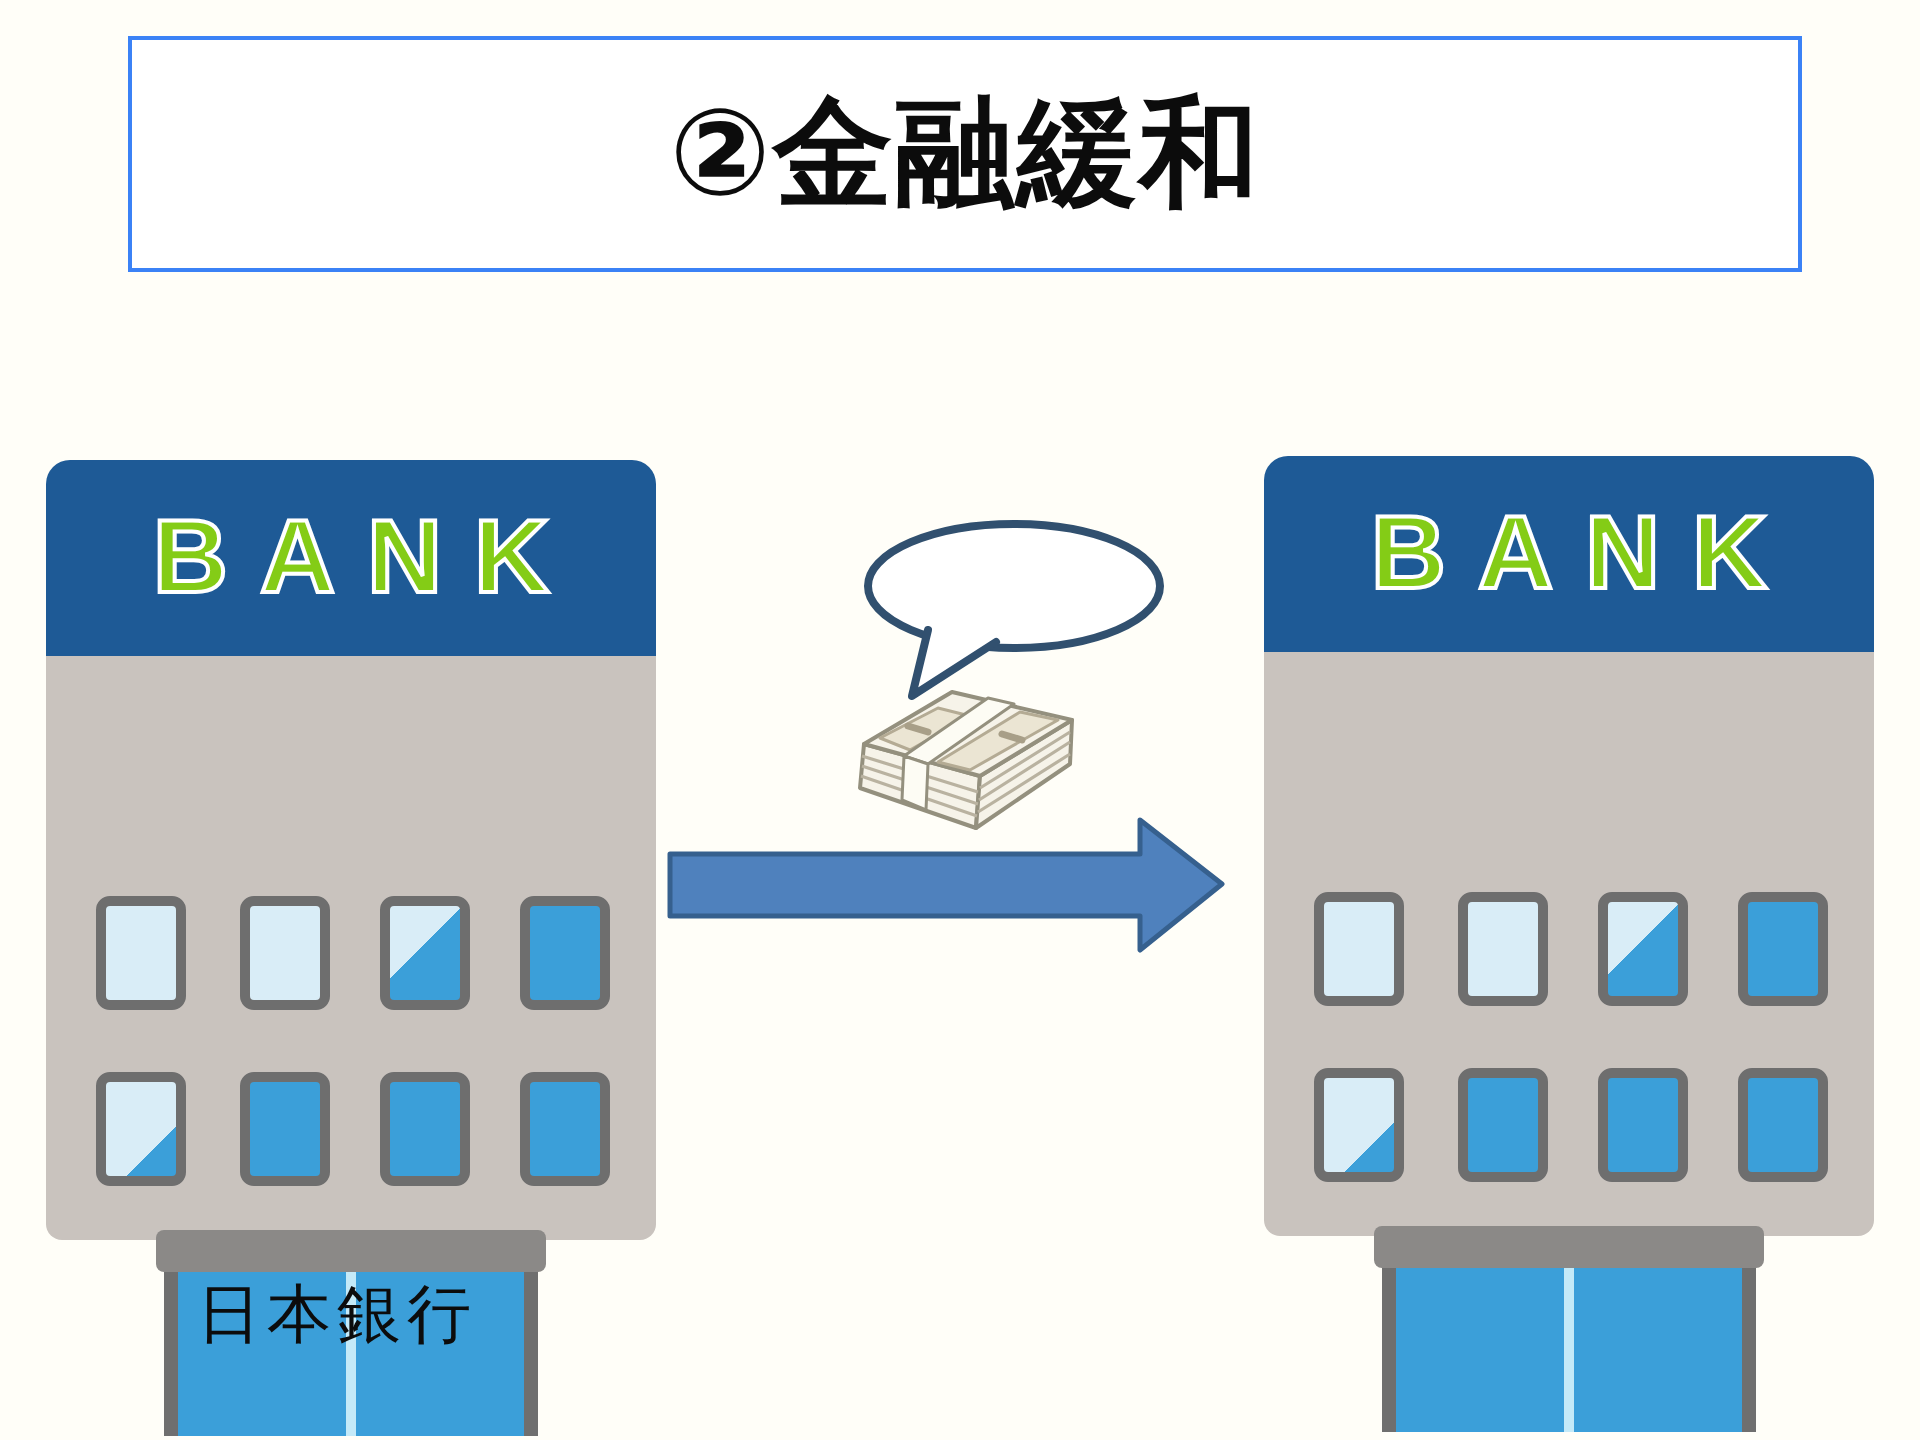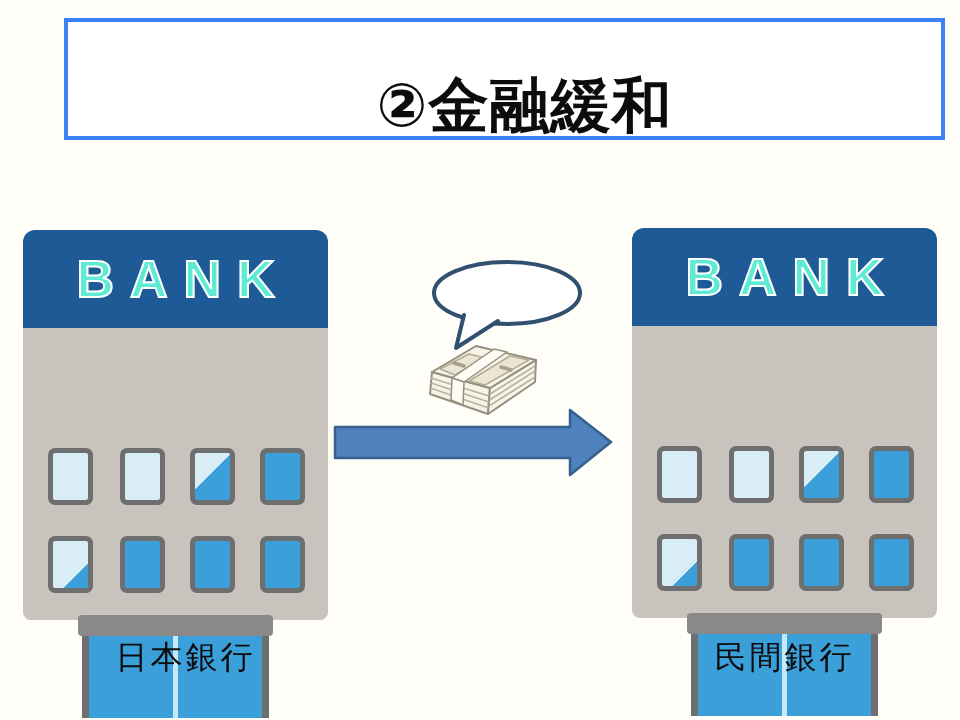--- a/index.html
+++ b/index.html
@@ -6,38 +6,38 @@
   body{
     width:960px;height:720px;position:relative;overflow:hidden;
     background:#fffef8;
     font-family:"Liberation Sans","DejaVu Sans",sans-serif;
   }
   .slide{position:absolute;inset:0;}
 
   
   .title-box{
     position:absolute;left:64px;top:18px;width:833px;height:114px;
-    border:4px solid #3b82f6;background:#ffffff;
-    display:flex;align-items:flex-end;justify-content:center;padding-left:40px;
+    border:2px solid #3b82f6;background:#ffffff;
+    display:flex;align-items:center;justify-content:center;
   }
   .title-text{
     font-size:60px;font-weight:bold;color:#0c0c0c;letter-spacing:1px;
     margin:0;line-height:1;
   }
 
   
   .building{position:absolute;width:305px;height:390px;}
   .building-left{left:23px;top:230px;}
   .building-right{left:632px;top:228px;}
   .sign{
     height:98px;background:#1e5a96;border-radius:12px 12px 0 0;
     display:flex;align-items:center;justify-content:center;
   }
   .sign-text{
-    color:#5eead4;font-size:52px;font-weight:800;letter-spacing:16px;
+    color:#84cc16;font-size:52px;font-weight:800;letter-spacing:16px;
     margin-right:-16px;line-height:1;
     -webkit-text-stroke:2px #ffffff;
   }
   .bbody{
     position:relative;height:292px;background:#c9c3be;
     border-radius:0 0 8px 8px;
   }
   .window{
     position:absolute;width:45px;height:57px;border-radius:7px;
     border:5px solid #6e6e6e;box-sizing:border-box;
@@ -59,21 +59,21 @@
   }
   .door-glass{
     width:100%;height:100%;
     background:linear-gradient(to right,#3b9fd9 48.5%,#c4eaf8 48.5%,#c4eaf8 51.5%,#3b9fd9 51.5%);
   }
 
   .bank-label{
     position:absolute;width:305px;text-align:center;top:636px;
     font-size:32px;color:#0c0c0c;letter-spacing:3px;
   }
-  .label-left{left:33px;}
+  .label-left{left:16px;}
   .label-right{left:632px;}
 
   
   .bubble-svg{position:absolute;left:428px;top:257px;}
   .bubble-text{
     position:absolute;left:433px;top:277px;width:147px;text-align:center;
     font-size:32px;color:#0c0c0c;letter-spacing:1px;
   }
   .money-svg{position:absolute;left:424px;top:336px;}
   .arrow-svg{position:absolute;left:330px;top:403px;}
@@ -124,21 +124,20 @@
       <div class="window r2 c3 w-blue"></div>
       <div class="window r2 c4 w-blue"></div>
       <div class="door">
         <div class="lintel"></div>
         <div class="doorway">
           <div class="door-glass"></div>
         </div>
       </div>
     </div>
   </div>
-  <div class="bank-label label-right">民間銀行</div>
 
   <svg class="bubble-svg" width="160" height="100" viewBox="0 0 160 100">
     <ellipse cx="79" cy="36" rx="73" ry="31" fill="#ffffff" stroke="#31506f" stroke-width="4"></ellipse>
     <path d="M 36,58 L 28,91 L 70,64" fill="#ffffff" stroke="#31506f" stroke-width="4" stroke-linejoin="round" stroke-linecap="round"></path>
   </svg>
 
   <svg class="money-svg" width="122" height="90" viewBox="0 0 122 90">
 
     <polygon points="8,36 6,58 64,78 66,52" fill="#f6f3e9" stroke="#94907e" stroke-width="2" stroke-linejoin="round"></polygon>
 

